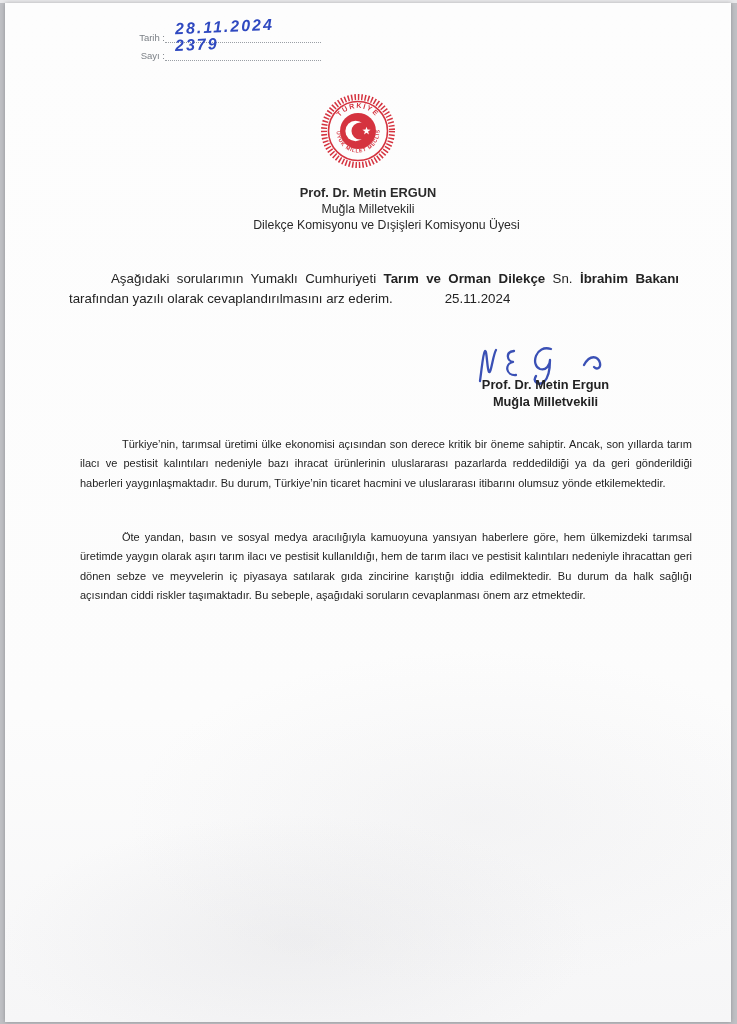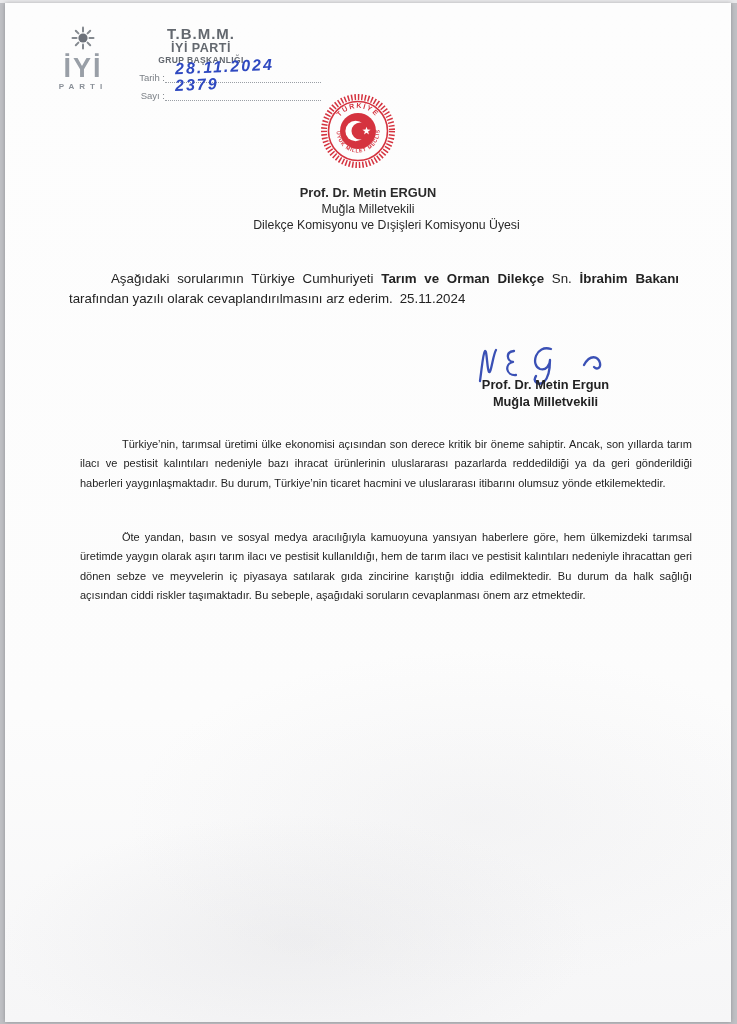--- a/index.html
+++ b/index.html
@@ -57,21 +57,21 @@
   
   .heading{
     position:absolute;left:0;top:247px;width:100%;text-align:center;
     font-size:13.5px;font-weight:800;color:#1f1f1f;letter-spacing:0.1px;
   }
   .petition{
     position:absolute;left:64px;top:266px;width:610px;margin:0;
     font-size:13.3px;line-height:19.5px;text-align:justify;text-indent:42px;color:#232323;
   }
   .petition .b{font-weight:700;}
-  .petition .pdate{padding-left:7px;}
+  .petition .pdate{padding-left:7px;margin-left:45px;}
 
   
   .sig{position:absolute;left:438px;top:336px;width:205px;text-align:center;}
   .sig svg{display:block;margin:0 auto -8px auto;}
   .sig-name{font-size:12.8px;font-weight:700;color:#232323;}
   .sig-title{font-size:12.8px;font-weight:700;color:#232323;margin-top:2px;}
 
   
   .para{
     position:absolute;left:63px;width:612px;margin:12px;
@@ -80,43 +80,21 @@
   .p1{top:420px;}
   .p2{top:513px;}
 </style>
 </head>
 <body>
 
 <div class="photo">
   <div class="page">
 
     <div class="letterhead">
-      <div class="logo">
-        <svg width="26" height="26" viewBox="0 0 26 26">
-          <g stroke="#84898f" stroke-width="2" stroke-linecap="round">
-            <line x1="13" y1="2.5" x2="13" y2="6.5"></line>
-              <line x1="13" y1="19.5" x2="13" y2="23.5"></line>
-            <line x1="2.5" y1="13" x2="6.5" y2="13"></line>
-              <line x1="19.5" y1="13" x2="23.5" y2="13"></line>
-            <line x1="5.8" y1="5.8" x2="8.4" y2="8.4"></line>
-              <line x1="17.6" y1="17.6" x2="20.2" y2="20.2"></line>
-            <line x1="5.8" y1="20.2" x2="8.4" y2="17.6"></line>
-              <line x1="17.6" y1="8.4" x2="20.2" y2="5.8"></line>
-          </g>
-          <circle cx="13" cy="13" r="4.6" fill="#6d727a"></circle>
-        </svg>
-        <div class="logo-iyi">İYİ</div>
-        <div class="logo-parti">PARTI</div>
-      </div>
       <div class="office">
-        <div class="office-center">
-          <div class="org">T.B.M.M.</div>
-          <div class="party-line">İYİ PARTİ</div>
-          <div class="unit">GRUP BAŞKANLIĞI</div>
-        </div>
         <div class="field-row">
           <span class="field-label">Tarih :</span>
           <span class="dotline">
             <span class="handwriting">28.11.2024</span>
           </span>
         </div>
         <div class="field-row">
           <span class="field-label">Sayı :</span>
           <span class="dotline">
             <span class="handwriting">2379</span>
@@ -142,21 +120,21 @@
       <polygon fill="#ffffff" points="46.5,33.7 47.5,36.6 50.6,36.7 48.1,38.5 49,41.5 46.5,39.7 44,41.5 44.9,38.5 42.4,36.7 45.5,36.6"></polygon>
     </svg>
 
     <div class="author">
       <div class="author-name">Prof. Dr. Metin ERGUN</div>
       <div class="author-title">Muğla Milletvekili</div>
       <div class="author-membership">Dilekçe Komisyonu ve Dışişleri Komisyonu Üyesi</div>
     </div>
 
 
-    <p class="petition"><span>Aşağıdaki sorularımın Türkiye Cumhuriyeti </span><span class="b">Tarım ve Orman Dilekçe</span><span> Sn. </span><span class="b">İbrahim Bakanı</span><span> tarafından yazılı olarak cevaplandırılmasını arz ederim.</span><span class="pdate">25.11.2024</span></p>
+    <p class="petition"><span>Aşağıdaki sorularımın Yumaklı Cumhuriyeti </span><span class="b">Tarım ve Orman Dilekçe</span><span> Sn. </span><span class="b">İbrahim Bakanı</span><span> tarafından yazılı olarak cevaplandırılmasını arz ederim.</span><span class="pdate">25.11.2024</span></p>
 
     <div class="sig">
       <svg width="160" height="46" viewBox="0 0 160 46">
         <g fill="none" stroke="#3a50b5" stroke-width="2.3" stroke-linecap="round" stroke-linejoin="round">
           <path d="M14,42 C16,28 17,14 19,12 C21,11 21,30 23,33 C25,35 27,16 30,11"></path>
           <path d="M48,12 C39,13 41,22 47,23 C38,25 40,37 50,36"></path>
           <path d="M85,10 C70,5 64,26 74,30 C80,32 84,26 84,21 C84,28 83,38 78,43 C73,47 66,43 70,37"></path>
           <path d="M118,26 C124,15 132,17 134,24 C135,29 131,31 128,28"></path>
         </g>
       </svg>

